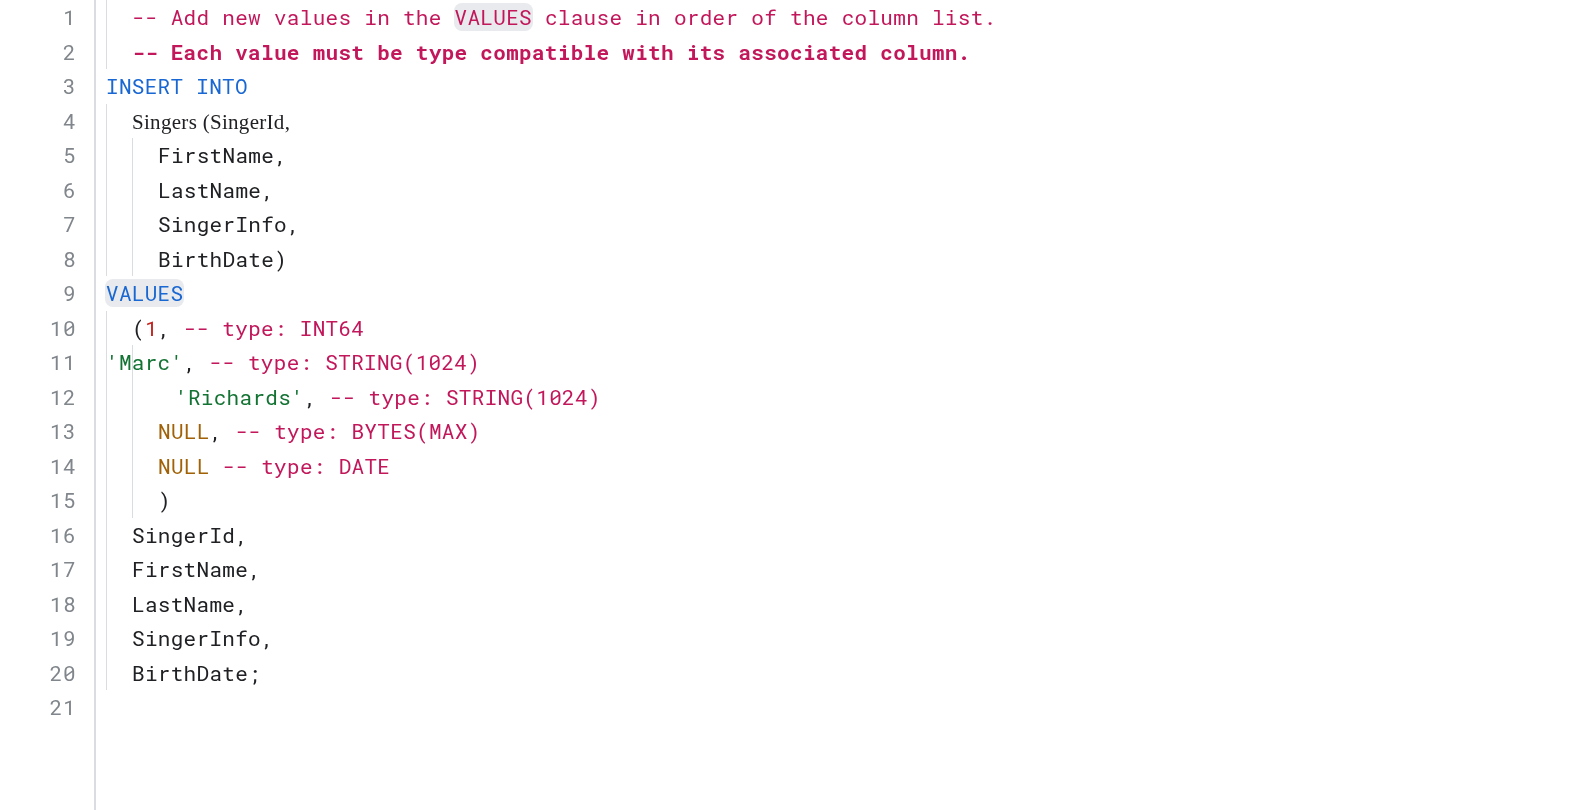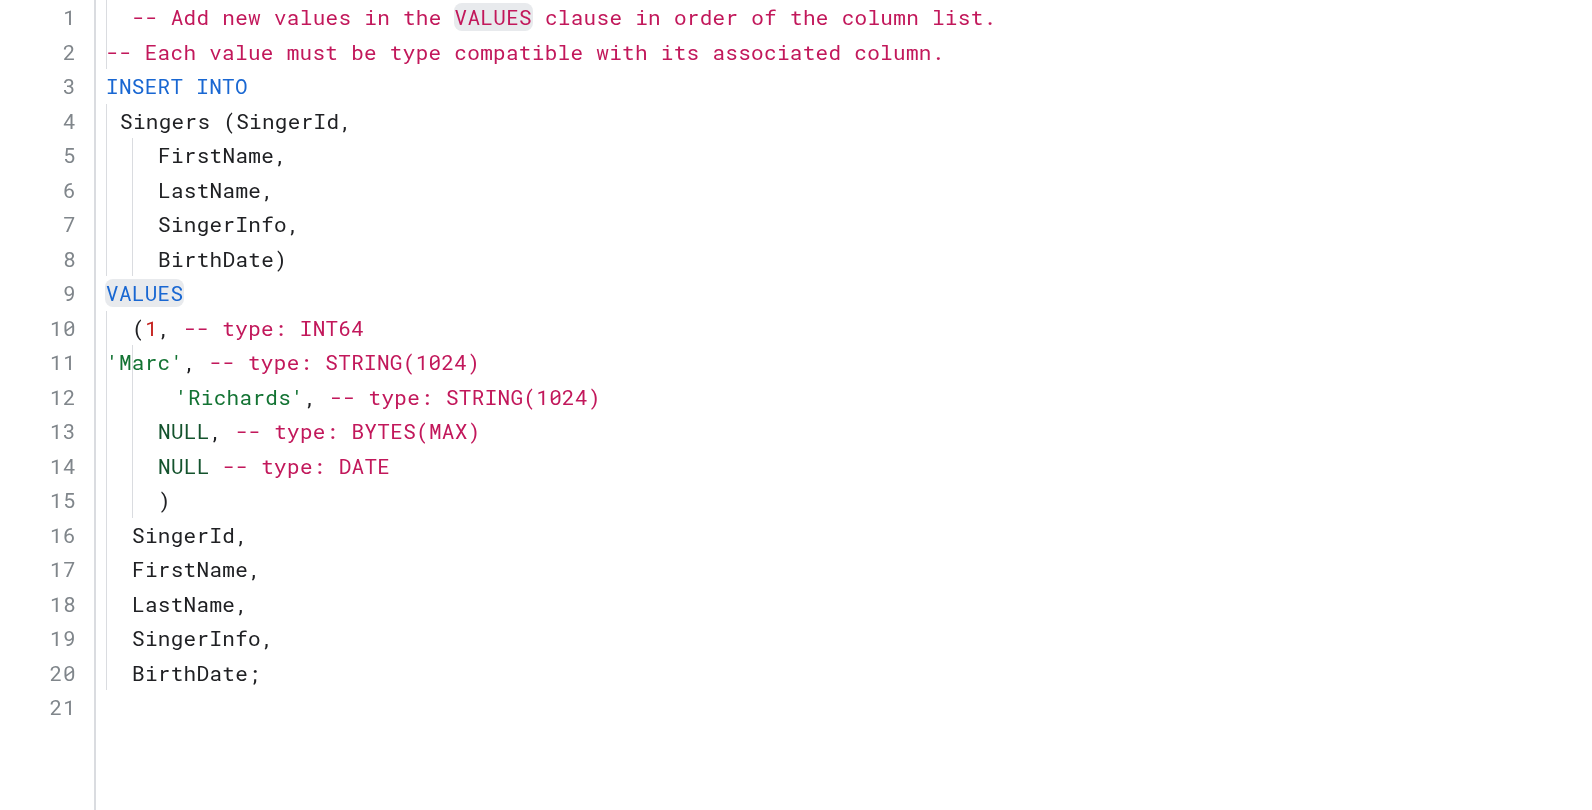--- a/index.html
+++ b/index.html
@@ -46,21 +46,21 @@
     top: 0;
     bottom: 0;
     border-left: 1px solid #dadce0;
   }
   .tok-comment { color: #c2185b; }
   .tok-keyword { color: #1967d2; }
   .tok-plain   { color: #202124; }
   .tok-paren   { color: #202124; }
   .tok-number  { color: #c5221f; }
   .tok-string  { color: #137333; }
-  .tok-null    { color: #14532d; }
+  .tok-null    { color: #a16207; }
   .tok-punct   { color: #202124; }
   .hl {
     background: #e8eaed;
     padding: 0 1px;
     margin: 0 -1px;
     border-radius: 8px;
   }
 </style>
 </head>
 <body>
@@ -83,23 +83,23 @@
     <div class="gutter-line">15</div>
     <div class="gutter-line">16</div>
     <div class="gutter-line">17</div>
     <div class="gutter-line">18</div>
     <div class="gutter-line">19</div>
     <div class="gutter-line">20</div>
     <div class="gutter-line">21</div>
   </div>
 <div class="code-area" id="code">
     <div class="code-line"><span class="indent-guide" style="left: 0px;"></span><span style="padding-left: 26px;"><span class="tok-comment">-- Add new values in the </span><span class="tok-comment hl">VALUES</span><span class="tok-comment"> clause in order of the column list.</span></span></div>
-    <div class="code-line"><span class="indent-guide" style="left: 0px;"></span><span style=""><span class="tok-comment">-- Each value must be type compatible with its associated column.</span></span></div>
+    <div class="code-line"><span class="indent-guide" style="left: 0px;"></span><span style="padding-left: 26px; font-weight: bold;"><span class="tok-comment">-- Each value must be type compatible with its associated column.</span></span></div>
     <div class="code-line"><span style="padding-left: 0px; text-align: center;"><span class="tok-keyword">INSERT INTO</span></span></div>
-    <div class="code-line"><span class="indent-guide" style="left: 0px;"></span><span style="padding-left: 14px;"><span class="tok-plain">Singers </span><span class="tok-paren">(</span><span class="tok-plain">SingerId</span><span class="tok-punct">,</span></span></div>
+    <div class="code-line"><span class="indent-guide" style="left: 0px;"></span><span style="padding-left: 26px; font-family: Liberation Serif, serif;"><span class="tok-plain">Singers </span><span class="tok-paren">(</span><span class="tok-plain">SingerId</span><span class="tok-punct">,</span></span></div>
     <div class="code-line"><span class="indent-guide" style="left: 0px;"></span><span class="indent-guide" style="left: 26px;"></span><span style="padding-left: 52px;"><span class="tok-plain">FirstName</span><span class="tok-punct">,</span></span></div>
     <div class="code-line"><span class="indent-guide" style="left: 0px;"></span><span class="indent-guide" style="left: 26px;"></span><span style="padding-left: 52px;"><span class="tok-plain">LastName</span><span class="tok-punct">,</span></span></div>
     <div class="code-line"><span class="indent-guide" style="left: 0px;"></span><span class="indent-guide" style="left: 26px;"></span><span style="padding-left: 52px;"><span class="tok-plain">SingerInfo</span><span class="tok-punct">,</span></span></div>
     <div class="code-line"><span class="indent-guide" style="left: 0px;"></span><span class="indent-guide" style="left: 26px;"></span><span style="padding-left: 52px;"><span class="tok-plain">BirthDate</span><span class="tok-paren">)</span></span></div>
     <div class="code-line"><span style="padding-left: 0px;"><span class="tok-keyword hl">VALUES</span></span></div>
     <div class="code-line"><span class="indent-guide" style="left: 0px;"></span><span style="padding-left: 26px;"><span class="tok-paren">(</span><span class="tok-number">1</span><span class="tok-punct">, </span><span class="tok-comment">-- type: INT64</span></span></div>
     <div class="code-line"><span class="indent-guide" style="left: 0px;"></span><span class="indent-guide" style="left: 26px;"></span><span style=""><span class="tok-string">'Marc'</span><span class="tok-punct">, </span><span class="tok-comment">-- type: STRING(1024)</span></span></div>
     <div class="code-line"><span class="indent-guide" style="left: 0px;"></span><span class="indent-guide" style="left: 26px;"></span><span style="padding-left: 69px;"><span class="tok-string">'Richards'</span><span class="tok-punct">, </span><span class="tok-comment">-- type: STRING(1024)</span></span></div>
     <div class="code-line"><span class="indent-guide" style="left: 0px;"></span><span class="indent-guide" style="left: 26px;"></span><span style="padding-left: 52px;"><span class="tok-null">NULL</span><span class="tok-punct">, </span><span class="tok-comment">-- type: BYTES(MAX)</span></span></div>
     <div class="code-line"><span class="indent-guide" style="left: 0px;"></span><span class="indent-guide" style="left: 26px;"></span><span style="padding-left: 52px;"><span class="tok-null">NULL</span><span class="tok-plain"> </span><span class="tok-comment">-- type: DATE</span></span></div>

